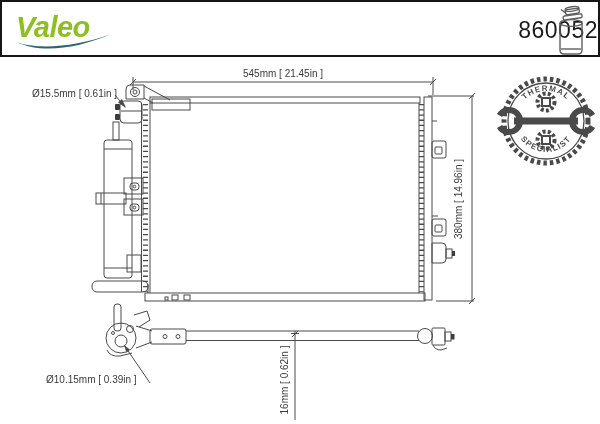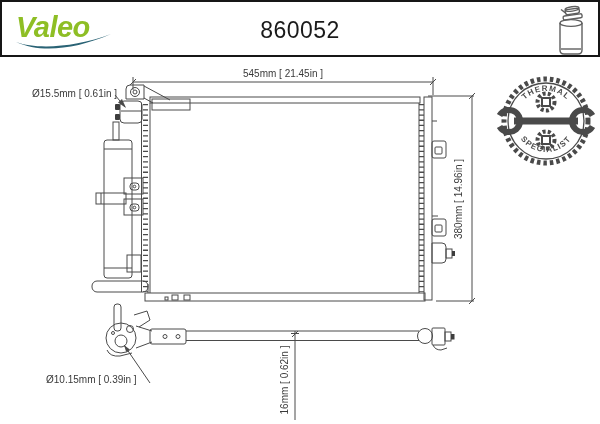--- a/index.html
+++ b/index.html
@@ -5,21 +5,21 @@
   html,body{margin:0;padding:0;}
   body{
     width:600px;height:424px;position:relative;background:#ffffff;
     font-family:"Liberation Sans", sans-serif;overflow:hidden;
   }
   .header{
     position:absolute;left:0;top:0;width:596px;height:53px;
     border:2px solid #161616;background:#ffffff;z-index:2;
   }
   .page-title{
-    position:absolute;left:0;right:0;top:15px;text-align:center;
+    position:absolute;left:0;right:0;top:15px;text-align:right;
     font-size:23px;color:#1a1a1a;letter-spacing:0.5px;
   }
   .logo-wrap{position:absolute;left:12px;top:5px;}
   .drier-icon-wrap{position:absolute;right:4px;top:2px;}
   svg{display:block;}
   .drawing{position:absolute;left:0;top:0;z-index:1;}
   .badge-wrap{position:absolute;left:488px;top:71px;z-index:1;}
   .dimtxt{font-family:"Liberation Sans",sans-serif;font-size:10px;fill:#3a3a3a;}
   .arctxt{font-family:"Liberation Sans",sans-serif;font-size:8px;font-weight:bold;
           fill:#4a4a4a;letter-spacing:1.2px;}

